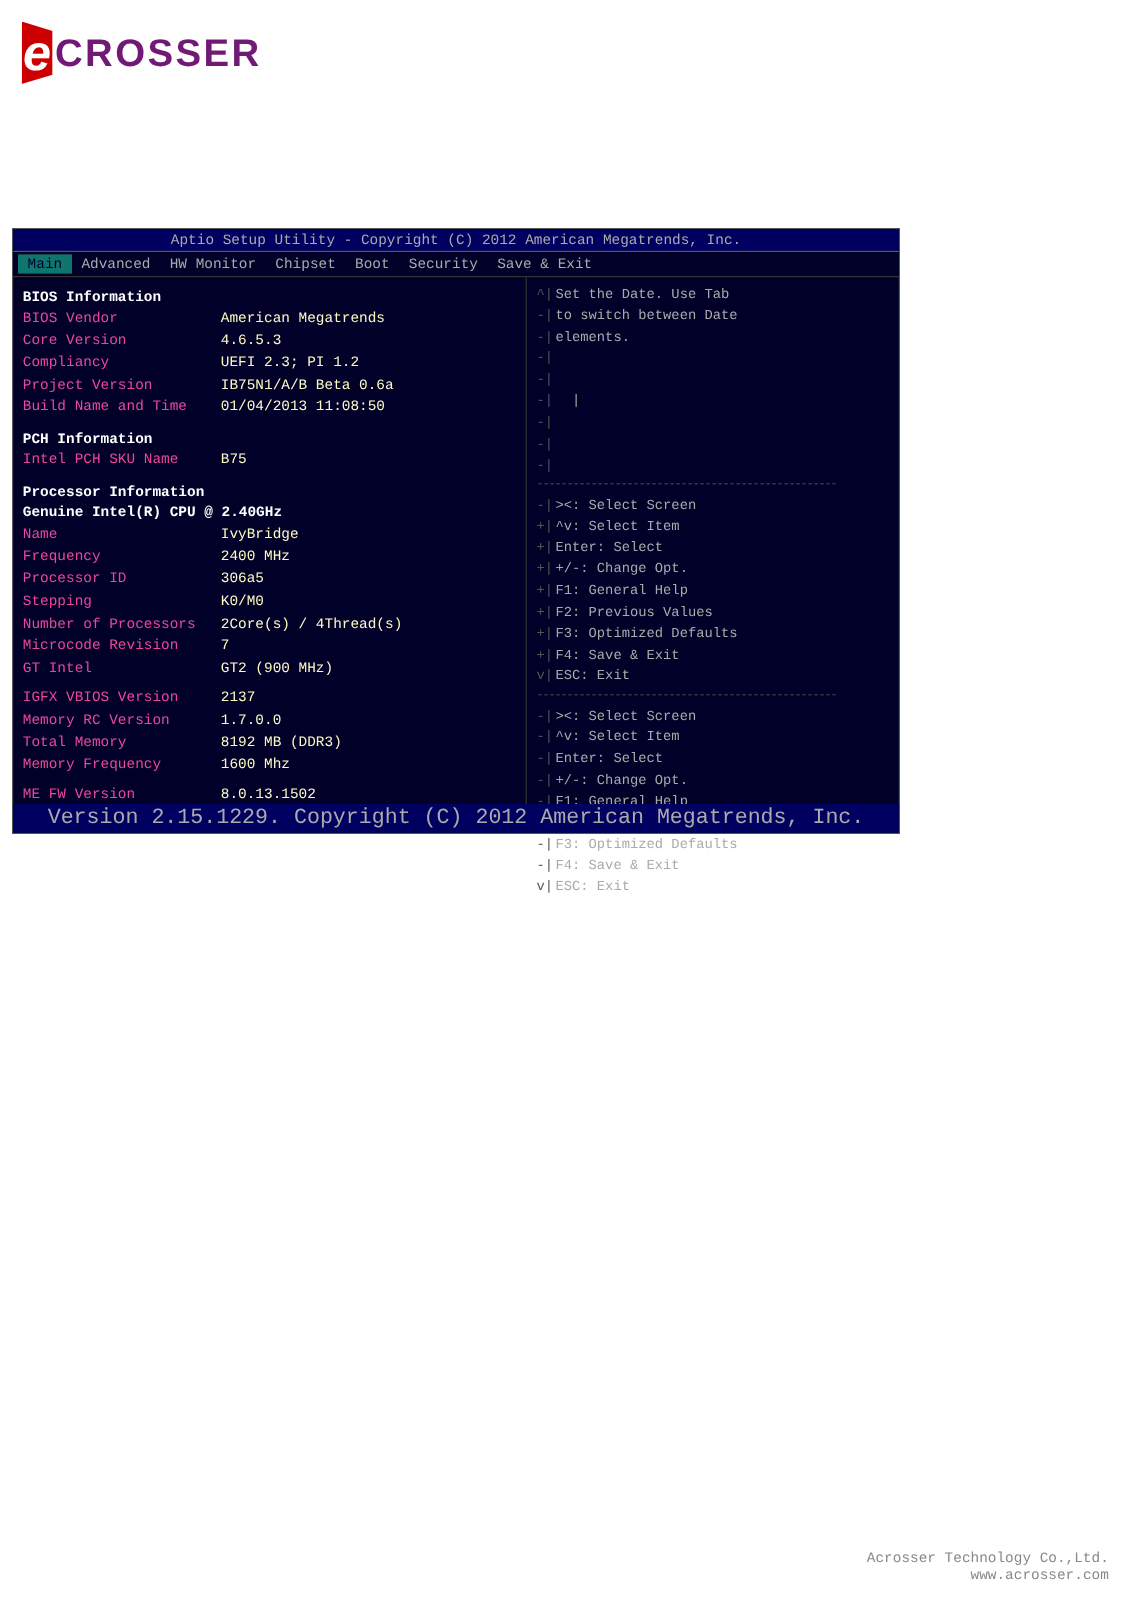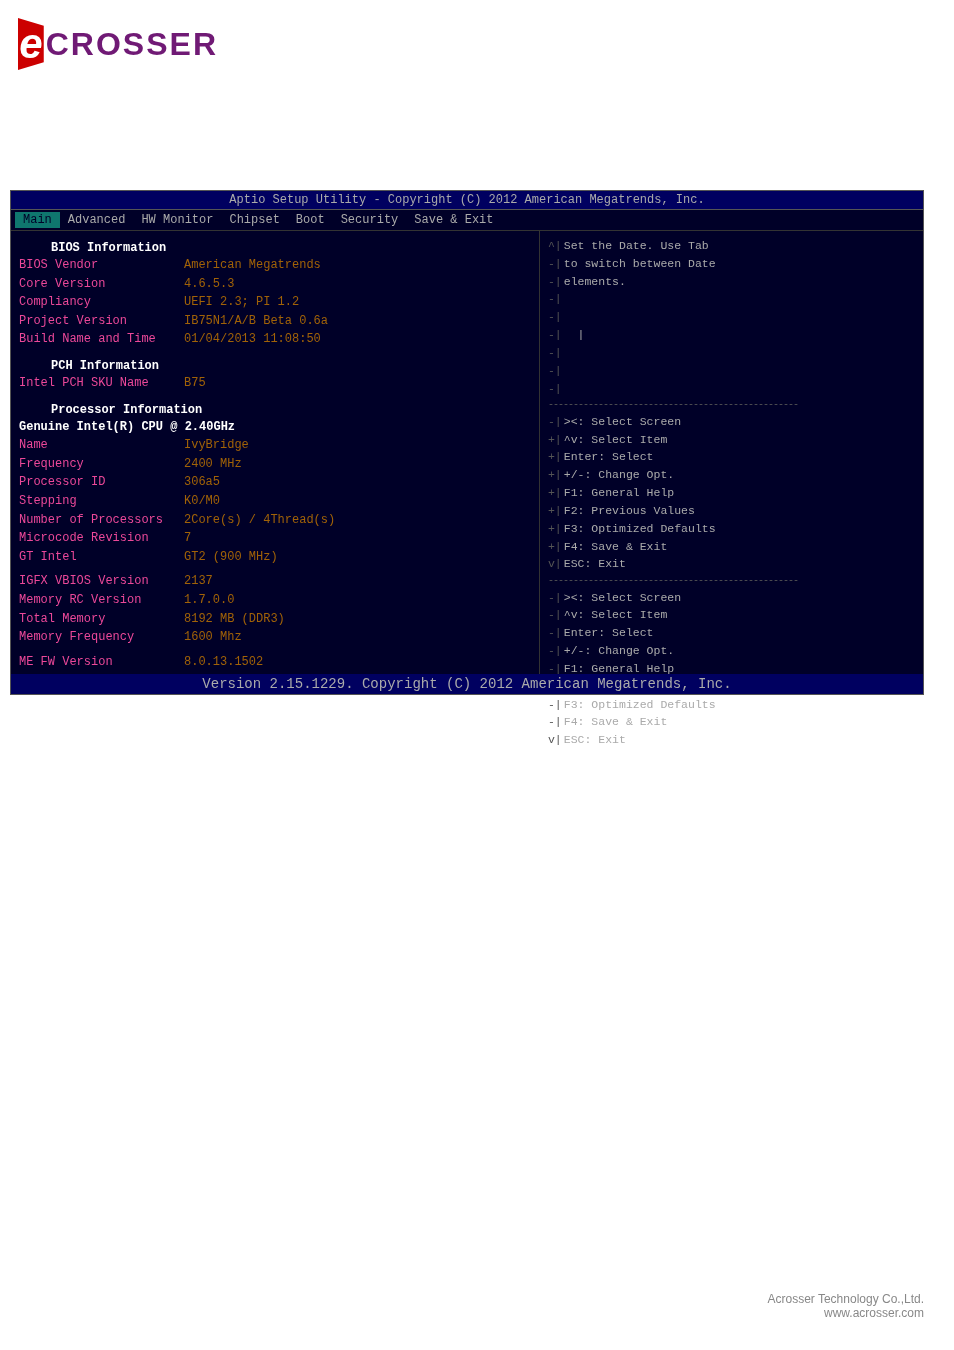--- a/index.html
+++ b/index.html
@@ -48,21 +48,21 @@
       font-weight: 900;
       font-family: Arial Black, sans-serif;
       letter-spacing: 2px;
     }
 
     
     #bios-screen {
       position: absolute;
       top: 190px;
       left: 10px;
-      width: 914px;
+      width: 740px;
       height: 505px;
       background: #000028;
       font-family: 'Courier New', monospace;
       color: #aaaaaa;
       font-size: 12px;
       border: 1px solid #555;
     }
 
     
     .bios-title-bar {
@@ -116,37 +116,36 @@
       font-size: 11.5px;
       color: #aaaaaa;
       line-height: 1.55;
     }
 
     .bios-section-title {
       color: #ffffff;
       font-weight: bold;
       margin-top: 4px;
       margin-bottom: 1px;
-      margin-left: 32px;
     }
 
     .bios-row {
       display: flex;
       margin: 0;
       line-height: 1.55;
     }
 
     .bios-label {
       width: 165px;
       color: #ec4899;
       flex-shrink: 0;
     }
 
     .bios-value {
-      color: #a16207;
+      color: #fef9c3;
       flex: 1;
     }
 
     .bios-processor-bold {
       color: #ffffff;
       font-weight: bold;
     }
 
     .spacer-row {
       height: 6px;
@@ -155,31 +154,31 @@
     
     .bios-version-bar {
       position: absolute;
       bottom: 0;
       left: 0;
       right: 0;
       background: #000060;
       color: #aaaaaa;
       text-align: center;
       padding: 2px 0;
-      font-size: 14px;
+      font-size: 18px;
       font-family: 'Courier New', monospace;
     }
 
     
     #company-info {
       position: absolute;
       bottom: 30px;
       right: 30px;
       text-align: right;
-      font-family: Liberation Sans, sans-serif;
+      font-family: Liberation Mono, monospace;
       font-size: 12px;
       color: #888;
     }
 
     .right-help-line {
       display: flex;
       align-items: flex-start;
       line-height: 1.55;
     }
 

